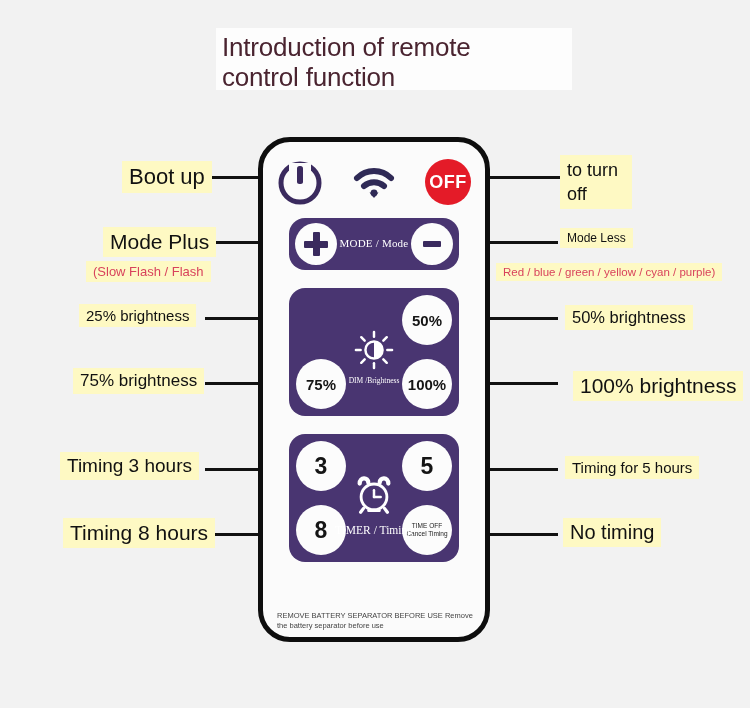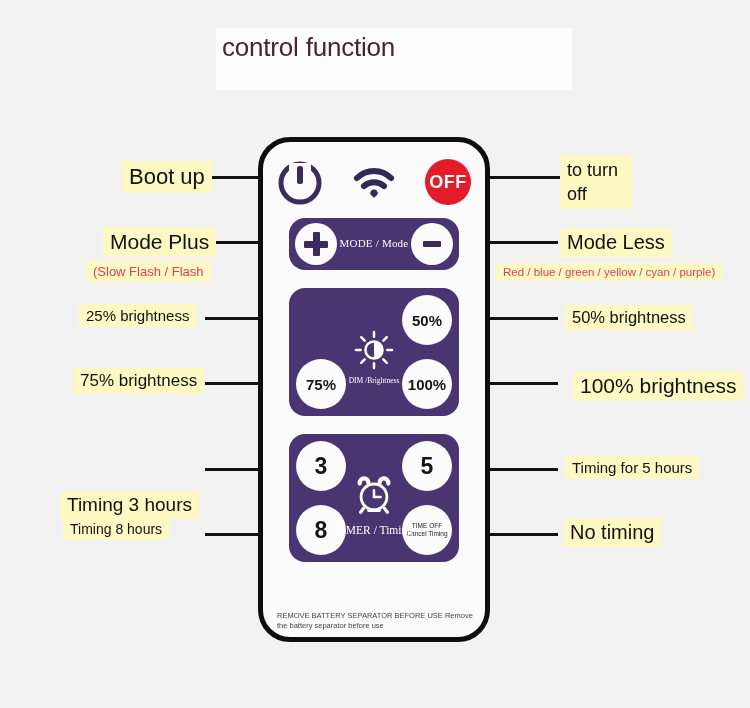--- a/index.html
+++ b/index.html
@@ -199,20 +199,21 @@
     position: absolute;
     background: #121212;
     width: 3px;
     z-index: 4;
   }
 </style>
 </head>
 <body>
 
 <div id="title-block">
+  <div class="title-line">Introduction of remote</div>
   <div class="title-line">control function</div>
 </div>
 
 <div class="line-h" style="left:200px; top:176px; width:85px;"></div>
 
 <div class="line-v" style="left:283px; top:176px; height:68px;"></div>
 
 <div class="line-h" style="left:205px; top:241px; width:82px;"></div>
 
 <div class="line-h" style="left:205px; top:317px; width:90px;"></div>
@@ -327,30 +328,30 @@
 <div class="lbl" style="left:122px; top:161px; font-size:22px;">Boot up</div>
 
 <div class="lbl" style="left:103px; top:227px; font-size:21px;">Mode Plus</div>
 
 <div class="lbl red" style="left:86px; top:261px; font-size:13px;">(Slow Flash / Flash</div>
 
 <div class="lbl" style="left:79px; top:304px; font-size:15px;">25% brightness</div>
 
 <div class="lbl" style="left:73px; top:368px; font-size:17px;">75% brightness</div>
 
-<div class="lbl" style="left:60px; top:452px; font-size:19px;margin-top:39px;">Timing 3 hours</div>
-
-<div class="lbl" style="left:63px; top:518px; font-size:14px;">Timing 8 hours</div>
+<div class="lbl" style="left:60px; top:452px; font-size:19px;">Timing 3 hours</div>
+
+<div class="lbl" style="left:63px; top:518px; font-size:21px;">Timing 8 hours</div>
 
 <div class="lbl two-line" style="left:560px; top:155px; font-size:18px; width:72px;">
   <span>to turn</span><br>
   <span>off</span>
 </div>
 
-<div class="lbl" style="left:560px; top:228px; font-size:20px;">Mode Less</div>
+<div class="lbl" style="left:560px; top:228px; font-size:12px;">Mode Less</div>
 
 <div class="lbl red" style="left:496px; top:263px; font-size:11.5px;">Red / blue / green / yellow / cyan / purple)</div>
 
 <div class="lbl" style="left:565px; top:305px; font-size:16.5px;">50% brightness</div>
 
 <div class="lbl" style="left:537px; top:371px; font-size:21px;margin-left:36px;">100% brightness</div>
 
 <div class="lbl" style="left:565px; top:456px; font-size:15px;">Timing for 5 hours</div>
 
 <div class="lbl" style="left:563px; top:518px; font-size:20px;">No timing</div>

